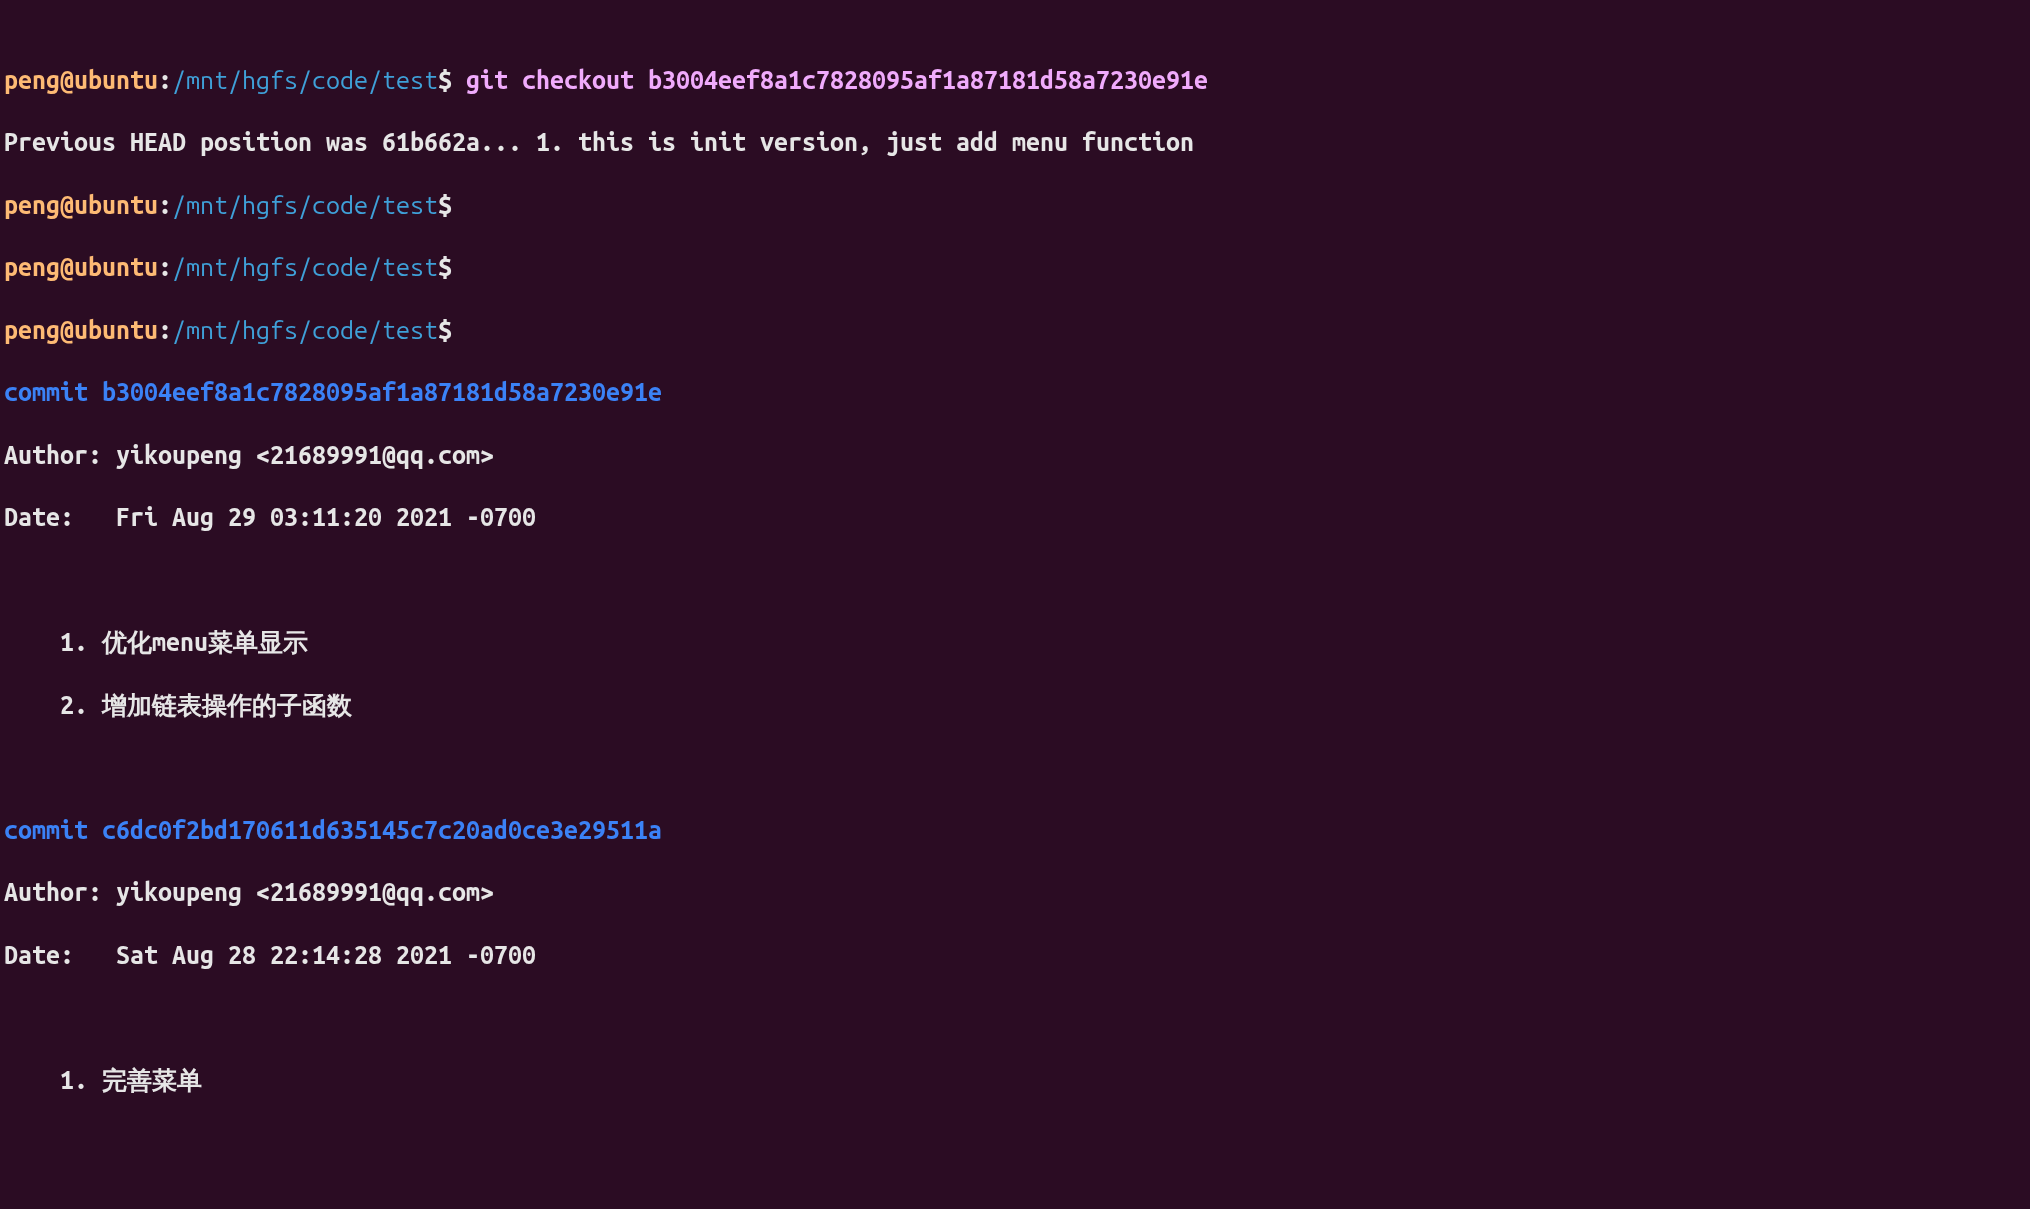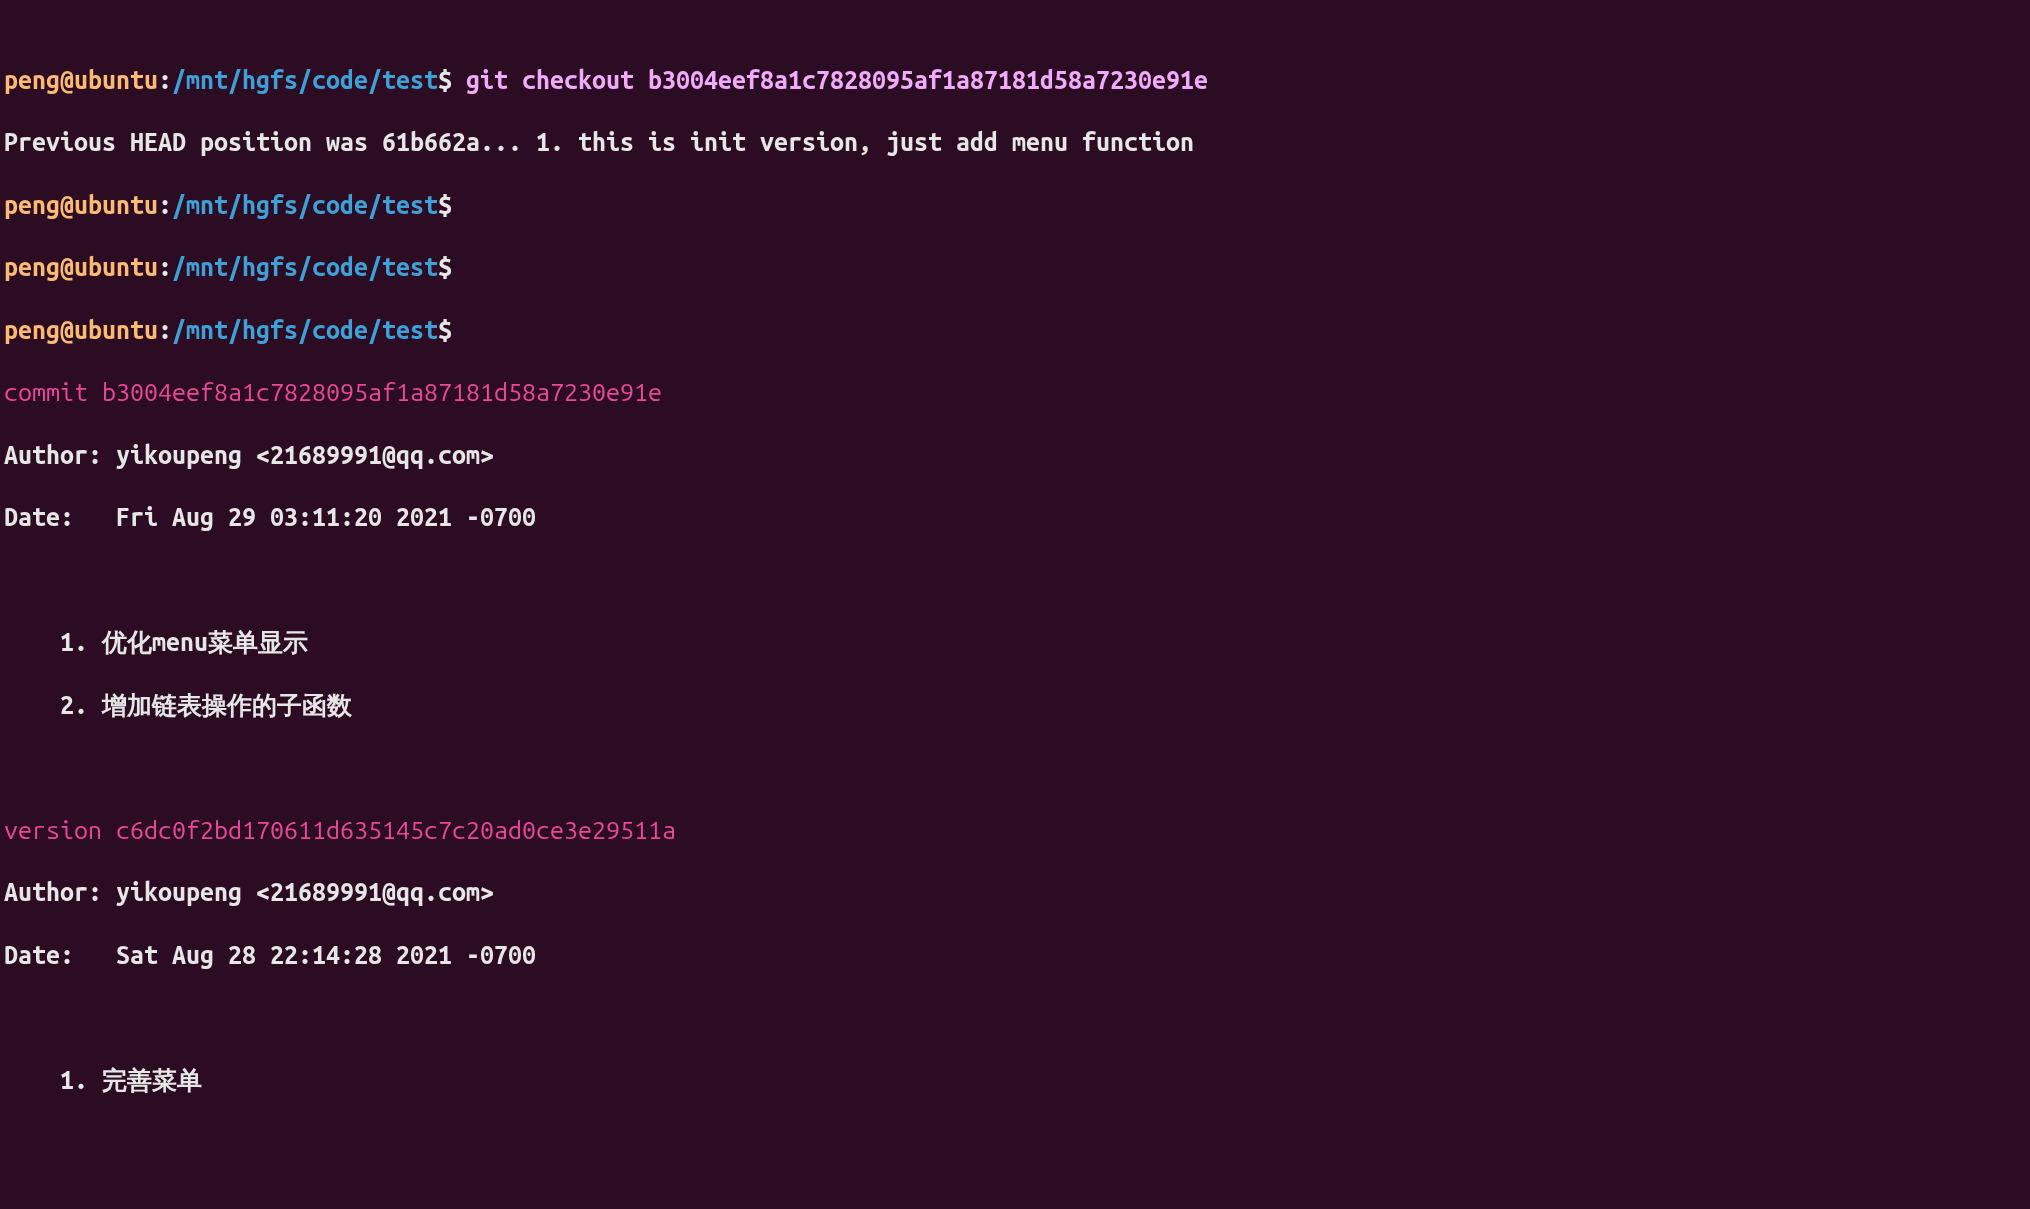--- a/index.html
+++ b/index.html
@@ -10,45 +10,45 @@
     font-size: 25px;
     line-height: 1.25;
     color: #e6e6e6;
     font-weight: 600;
   }
   .terminal {
     padding: 2px 4px;
     white-space: pre;
   }
   .prompt-user { color: #fdba74; font-weight: bold; }
-  .prompt-path { color: #3fa0d8; font-weight: bold; text-align: center; }
+  .prompt-path { color: #3fa0d8; font-weight: normal; text-align: center; }
   .prompt-dollar { color: #e6e6e6; font-weight: bold; }
   .cmd { color: #f0abfc; }
-  .commit-line { color: #ec4899; font-weight: normal; }
+  .commit-line { color: #3b82f6; font-weight: bold; }
   .out { color: #e6e6e6; }
   .line { display: block; }
 </style>
 </head>
 <body>
 
 <div class="terminal">
 
 <span class="line"><span class="prompt-user">peng@ubuntu</span><span class="prompt-dollar">:</span><span class="prompt-path">/mnt/hgfs/code/test</span><span class="prompt-dollar">$</span> <span class="cmd">git checkout b3004eef8a1c7828095af1a87181d58a7230e91e</span></span>
 <span class="line out">Previous HEAD position was 61b662a... 1. this is init version, just add menu function</span>
 <span class="line"><span class="prompt-user">peng@ubuntu</span><span class="prompt-dollar">:</span><span class="prompt-path">/mnt/hgfs/code/test</span><span class="prompt-dollar">$</span> </span>
 <span class="line"><span class="prompt-user">peng@ubuntu</span><span class="prompt-dollar">:</span><span class="prompt-path">/mnt/hgfs/code/test</span><span class="prompt-dollar">$</span> </span>
 <span class="line"><span class="prompt-user">peng@ubuntu</span><span class="prompt-dollar">:</span><span class="prompt-path">/mnt/hgfs/code/test</span><span class="prompt-dollar">$</span> </span>
 <span class="line commit-line">commit b3004eef8a1c7828095af1a87181d58a7230e91e</span>
 <span class="line out">Author: yikoupeng &lt;21689991@qq.com&gt;</span>
 <span class="line out">Date:   Fri Aug 29 03:11:20 2021 -0700</span>
 <span class="line out"> </span>
 <span class="line out">    1. 优化menu菜单显示</span>
 <span class="line out">    2. 增加链表操作的子函数</span>
 <span class="line out"> </span>
-<span class="line commit-line">version c6dc0f2bd170611d635145c7c20ad0ce3e29511a</span>
+<span class="line commit-line">commit c6dc0f2bd170611d635145c7c20ad0ce3e29511a</span>
 <span class="line out">Author: yikoupeng &lt;21689991@qq.com&gt;</span>
 <span class="line out">Date:   Sat Aug 28 22:14:28 2021 -0700</span>
 <span class="line out"> </span>
 <span class="line out">    1. 完善菜单</span>
 
 
 
 
 
 

